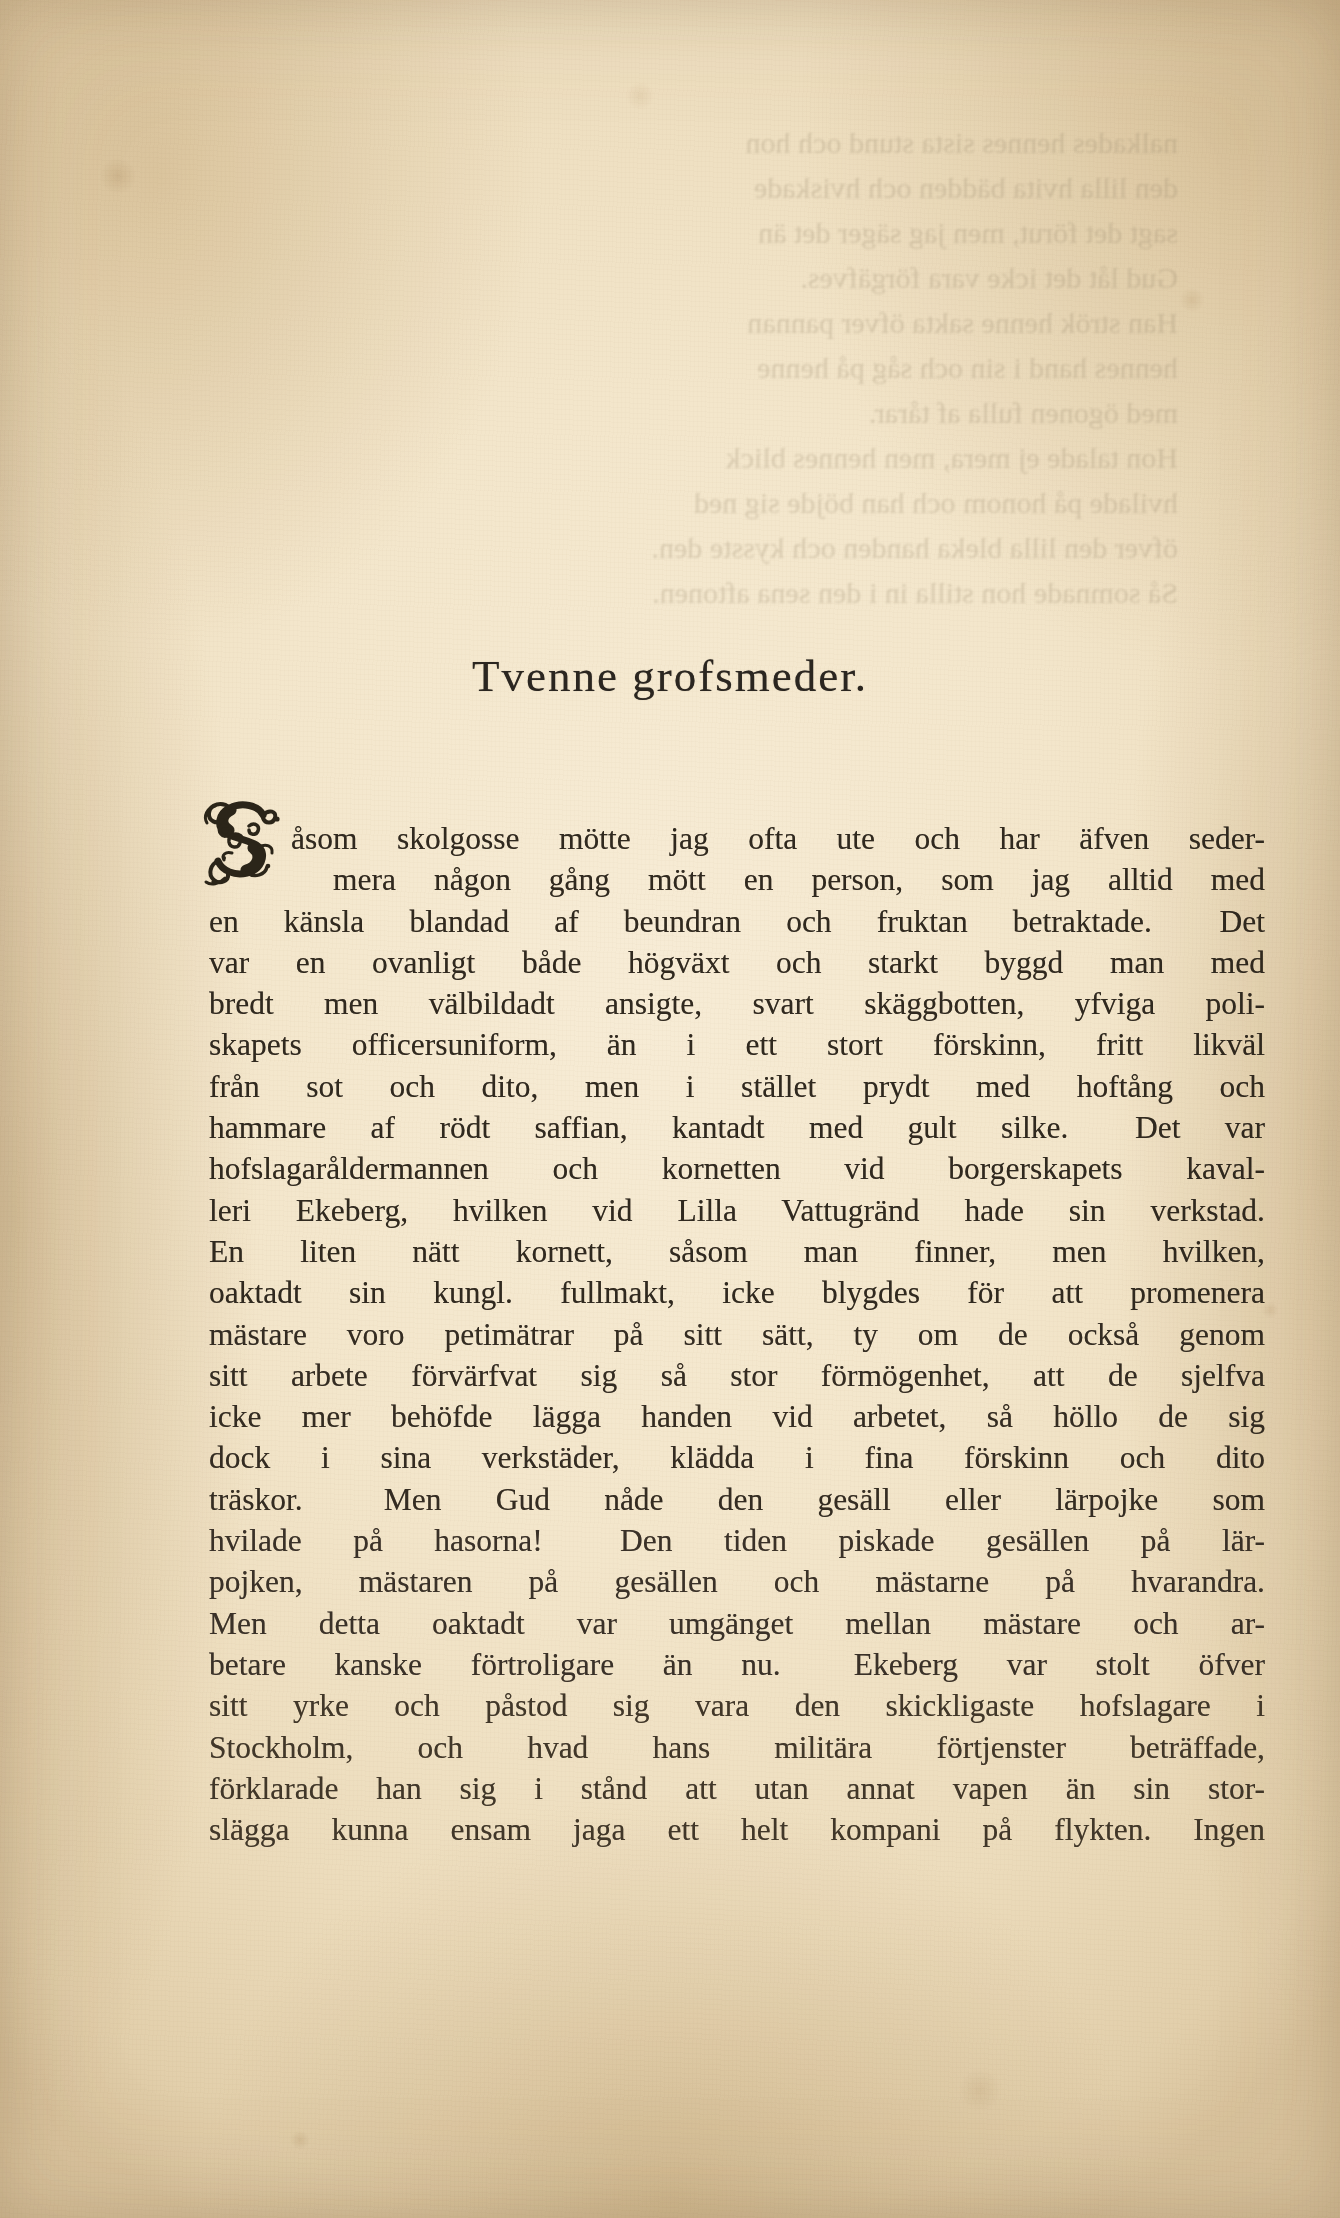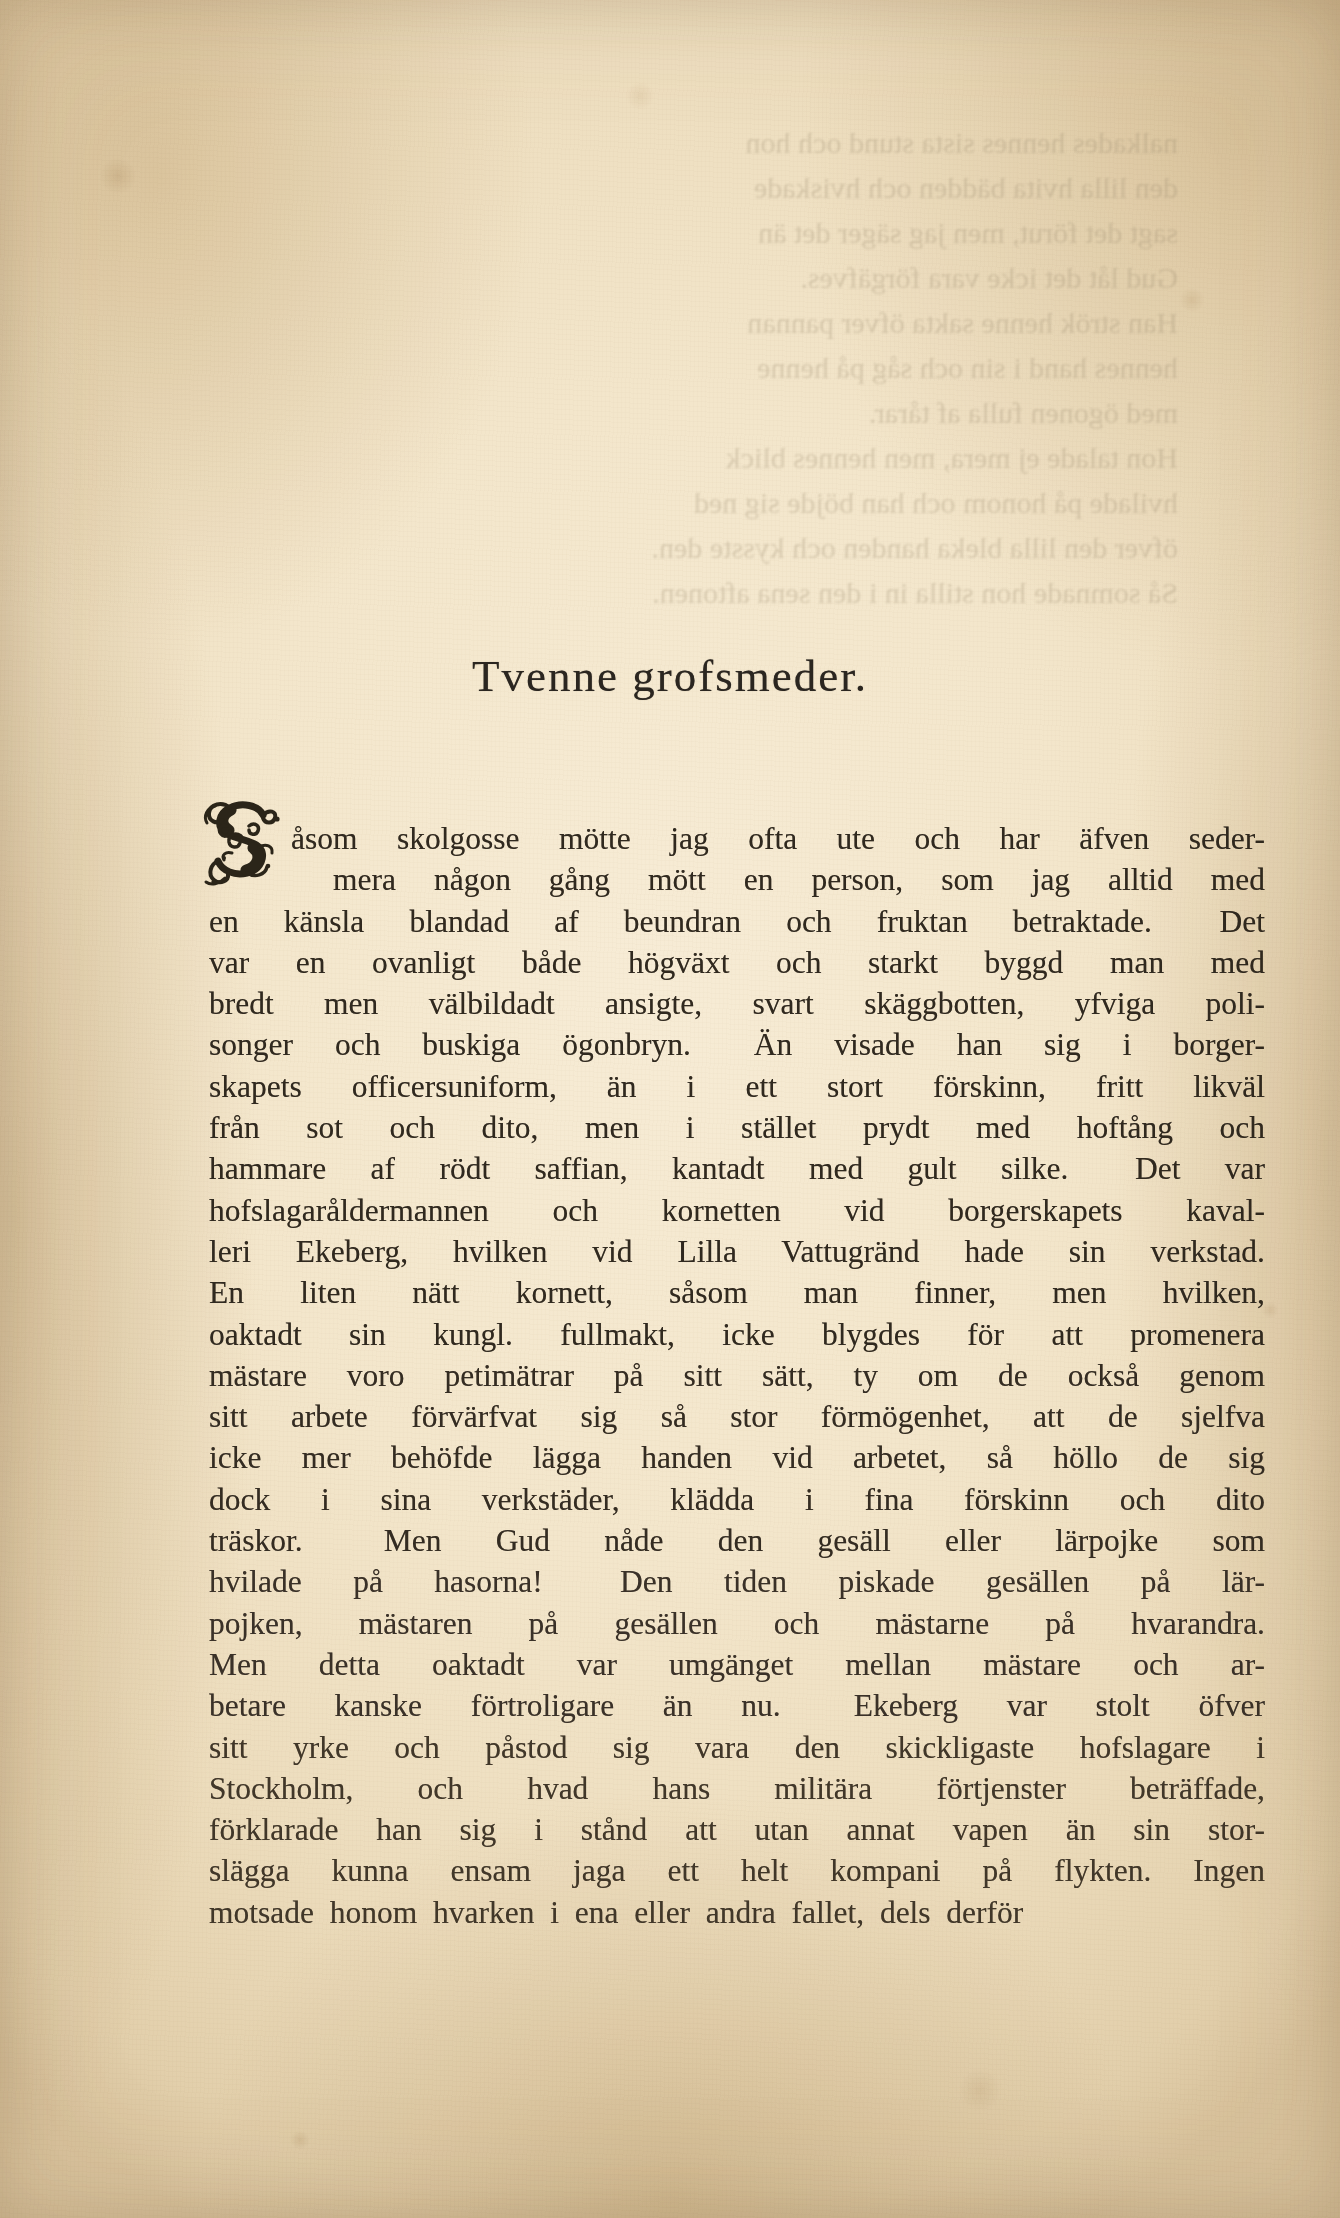--- a/index.html
+++ b/index.html
@@ -222,41 +222,39 @@
           </g>
         </svg>
       </span>
 
       <p>
         <span class="ln">åsom  skolgosse  mötte  jag  ofta  ute  och  har  äfven  seder-</span>
         <span class="ln indent-1">mera  någon  gång  mött  en  person,  som  jag  alltid  med</span>
         <span class="ln">en  känsla  blandad  af  beundran  och  fruktan  betraktade.   Det</span>
         <span class="ln">var  en  ovanligt  både  högväxt  och  starkt  byggd  man  med</span>
         <span class="ln">bredt  men  välbildadt  ansigte,  svart  skäggbotten,  yfviga  poli-</span>
-        <span class="ln">songer  och  buskiga  ögonbryn.   Än  visade  han  sig  i  borger-</span>
         <span class="ln">skapets  officersuniform,  än  i  ett  stort  förskinn,  fritt  likväl</span>
         <span class="ln">från  sot  och  dito,  men  i  stället  prydt  med  hoftång  och</span>
         <span class="ln">hammare  af  rödt  saffian,  kantadt  med  gult  silke.   Det  var</span>
         <span class="ln">hofslagaråldermannen  och  kornetten  vid  borgerskapets  kaval-</span>
         <span class="ln">leri  Ekeberg,  hvilken  vid  Lilla  Vattugränd  hade  sin  verkstad.</span>
         <span class="ln">En  liten  nätt  kornett,  såsom  man  finner,  men  hvilken,</span>
         <span class="ln">oaktadt  sin  kungl.  fullmakt,  icke  blygdes  för  att  promenera</span>
         <span class="ln fade-a">mästare  voro  petimätrar  på  sitt  sätt,  ty  om  de  också  genom</span>
         <span class="ln fade-a">sitt  arbete  förvärfvat  sig  så  stor  förmögenhet,  att  de  sjelfva</span>
         <span class="ln fade-a">icke  mer  behöfde  lägga  handen  vid  arbetet,  så  höllo  de  sig</span>
         <span class="ln fade-a">dock  i  sina  verkstäder,  klädda  i  fina  förskinn  och  dito</span>
         <span class="ln fade-a">träskor.   Men  Gud  nåde  den  gesäll  eller  lärpojke  som</span>
         <span class="ln fade-b">hvilade  på  hasorna!   Den  tiden  piskade  gesällen  på  lär-</span>
         <span class="ln fade-b">pojken,  mästaren  på  gesällen  och  mästarne  på  hvarandra.</span>
         <span class="ln fade-b">Men  detta  oaktadt  var  umgänget  mellan  mästare  och  ar-</span>
         <span class="ln fade-b">betare  kanske  förtroligare  än  nu.   Ekeberg  var  stolt  öfver</span>
         <span class="ln fade-c">sitt  yrke  och  påstod  sig  vara  den  skickligaste  hofslagare  i</span>
         <span class="ln fade-c">Stockholm,  och  hvad  hans  militära  förtjenster  beträffade,</span>
         <span class="ln fade-c">förklarade  han  sig  i  stånd  att  utan  annat  vapen  än  sin  stor-</span>
         <span class="ln fade-c">slägga  kunna  ensam  jaga  ett  helt  kompani  på  flykten.  Ingen</span>
-        <span class="ln fade-c last">motsade  honom  hvarken  i  ena  eller  andra  fallet,  dels  derför</span>
       </p>
 
     </div>
   </div>
 
   <div class="edge-vignette"></div>
 </div>
 
 </body></html>

